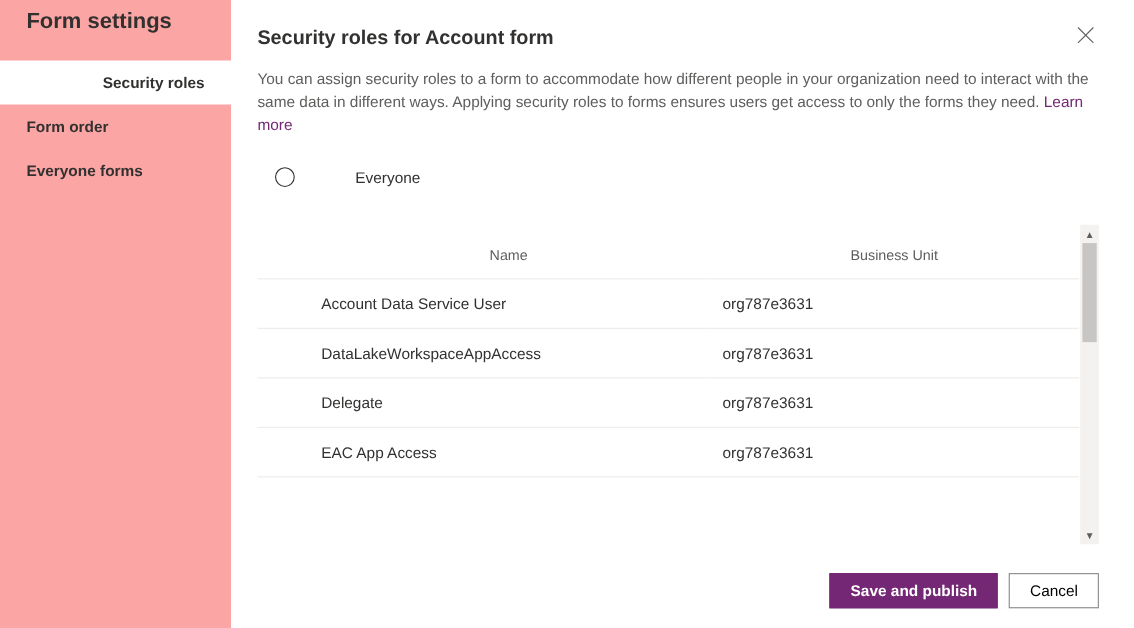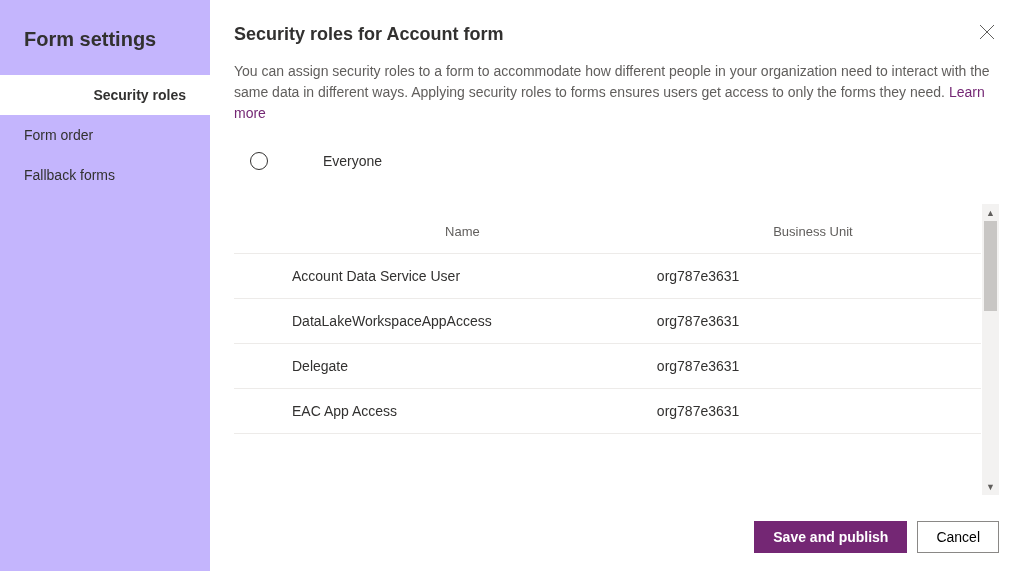--- a/index.html
+++ b/index.html
@@ -12,36 +12,35 @@
       font-size: 14px;
       color: #323130;
       background: #fff;
       width: 1031px;
       height: 571px;
       overflow: hidden;
       display: flex;
     }
     .sidebar {
       width: 210px;
-      background: #c4b5fd;
-      padding-top: 20px;
+      background: #fca5a5;
       flex-shrink: 0;
     }
     .sidebar-title {
       font-size: 20px;
       font-weight: 600;
       color: #323130;
       padding: 8px 24px 24px 24px;
     }
     .sidebar-item {
       padding: 12px 24px;
       font-size: 14px;
       color: #323130;
       cursor: pointer;
-      font-weight: 400;
+      font-weight: 700;
     }
     .sidebar-item.active {
       background: #fff;
       font-weight: 600;
       text-align: right;
     }
     .main {
       flex: 1;
       padding: 24px 32px 0 24px;
       position: relative;
@@ -208,21 +207,21 @@
 
 <div class="sidebar">
   <div class="sidebar-title">Form settings</div>
   <div class="sidebar-item active">
     <span>Security roles</span>
   </div>
   <div class="sidebar-item">
     <span>Form order</span>
   </div>
   <div class="sidebar-item">
-    <span>Fallback forms</span>
+    <span>Everyone forms</span>
   </div>
 </div>
 
 <div class="main">
   <div class="header">
     <div class="page-title">Security roles for Account form</div>
     <button class="close-btn">
       <svg viewBox="0 0 16 16" fill="none" stroke="currentColor" stroke-width="1">
         <line x1="1" y1="1" x2="15" y2="15"></line>
         <line x1="15" y1="1" x2="1" y2="15"></line>

